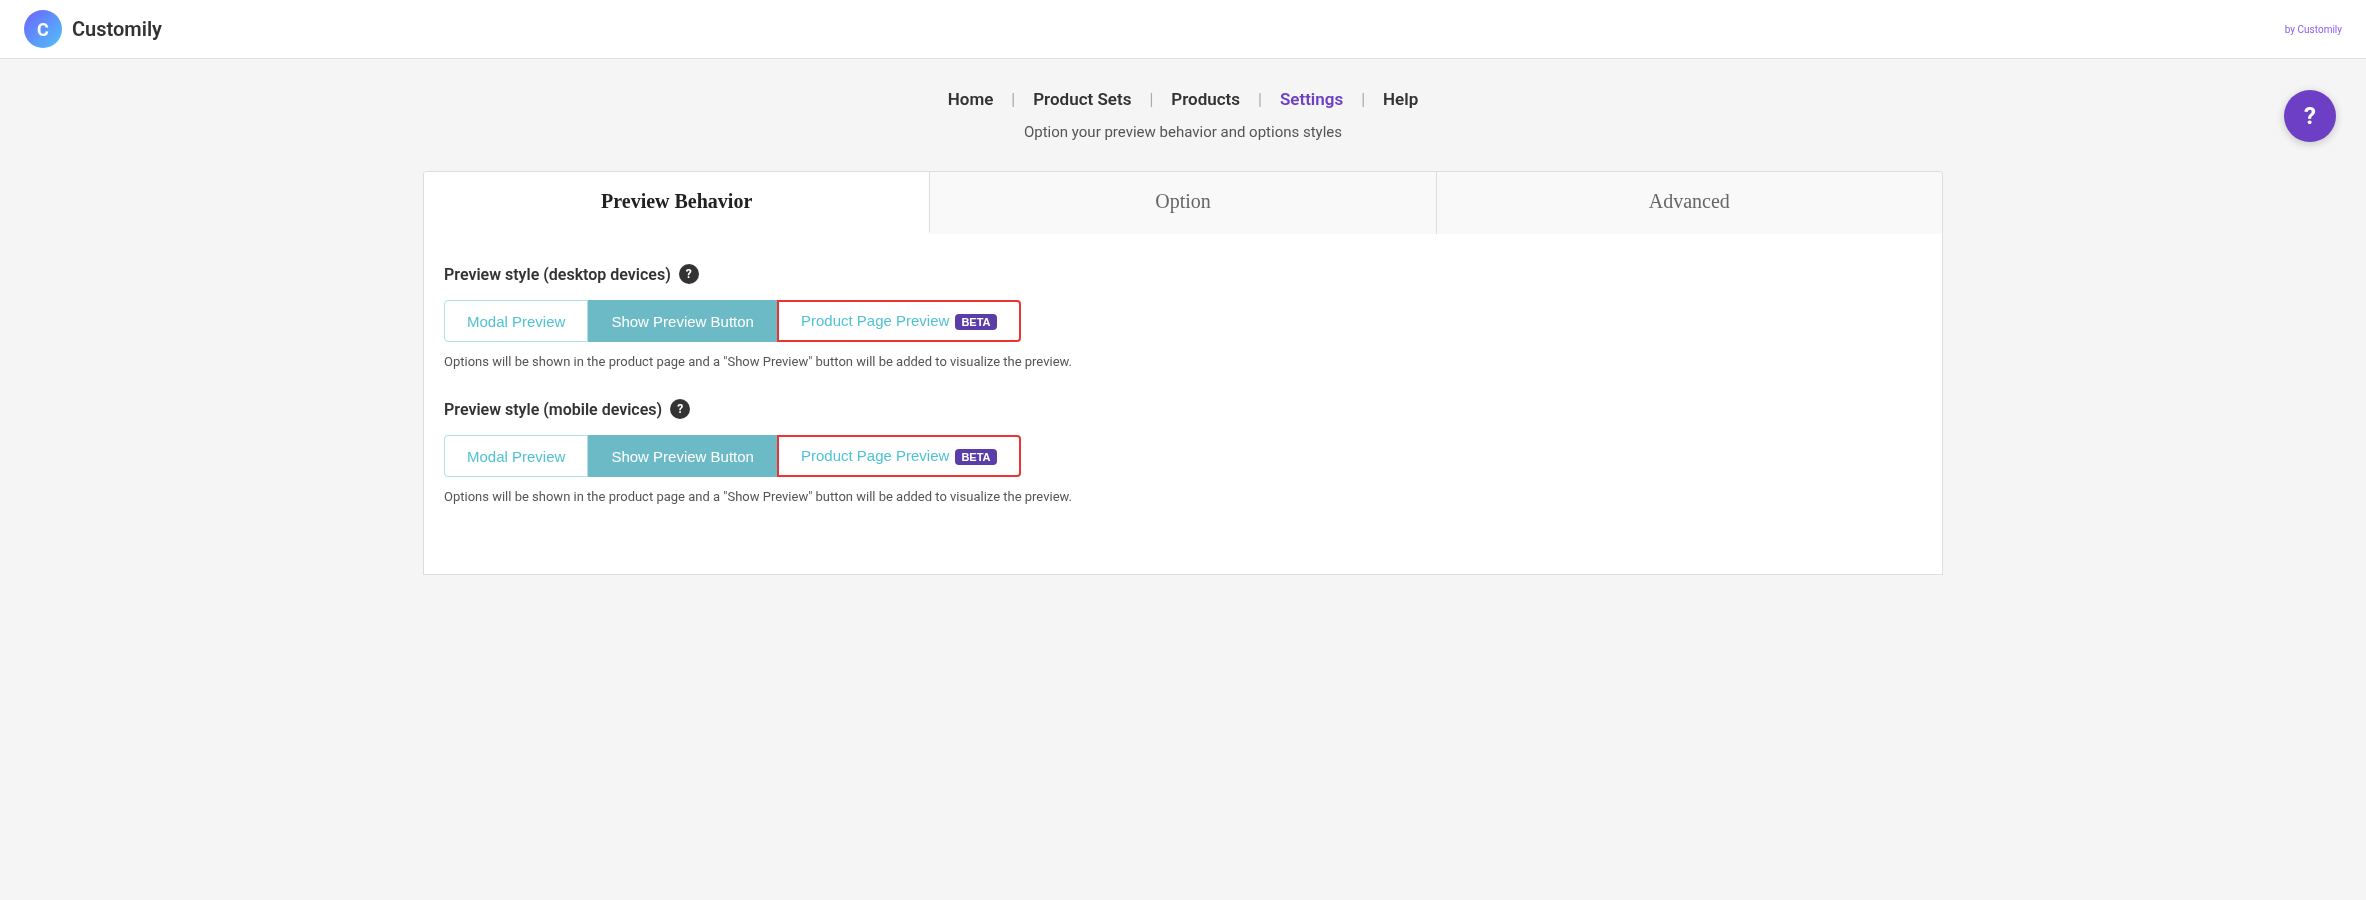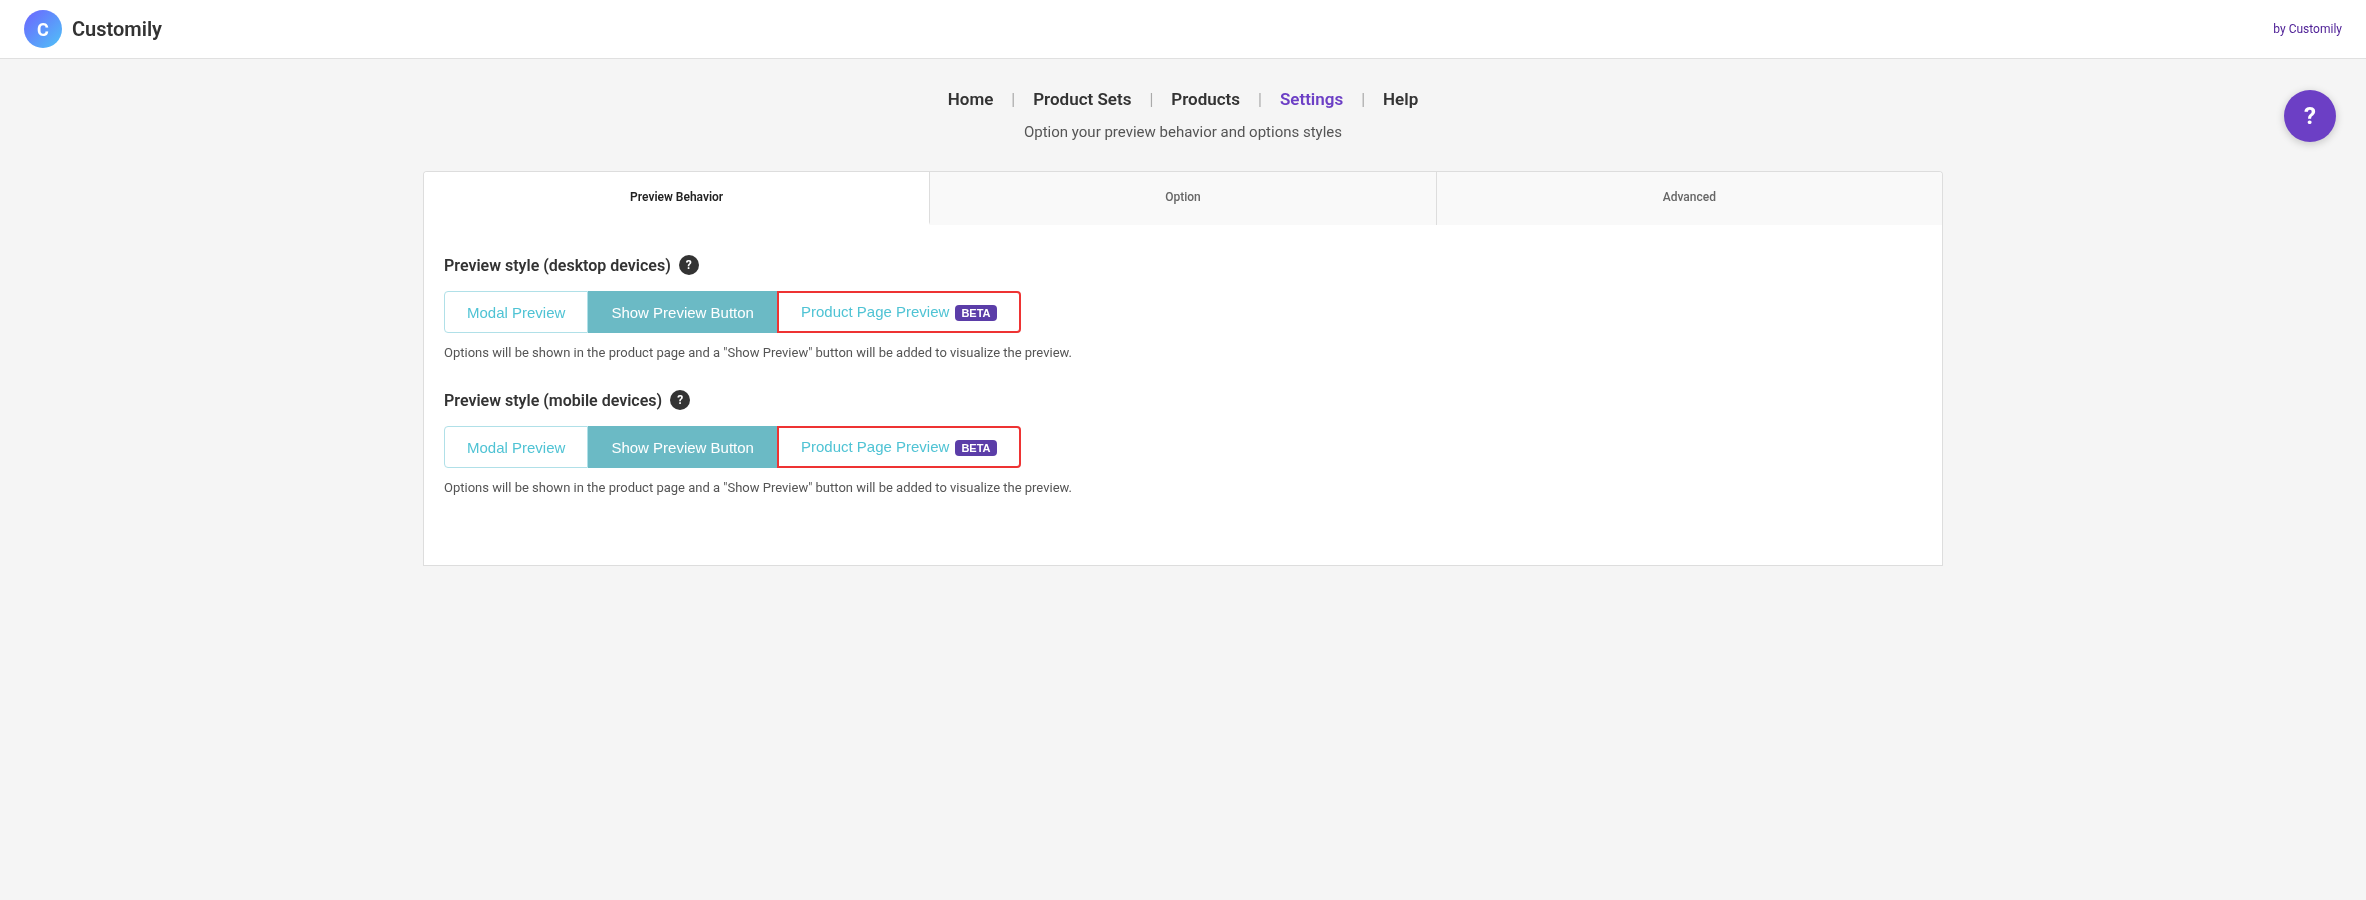--- a/index.html
+++ b/index.html
@@ -35,22 +35,22 @@
       color: white;
       font-weight: bold;
       font-size: 18px;
     }
     .logo-text {
       font-size: 20px;
       font-weight: 600;
       color: #333;
     }
     .by-customily {
-      font-size: 12px;
-      color: #4c1d95;
+      font-size: 10px;
+      color: #8b5cf6;
     }
 
     
     .main-content {
       max-width: 1560px;
       margin: 0 auto;
       padding: 30px 20px;
     }
 
     
@@ -86,26 +86,27 @@
       border: 1px solid #ddd;
       border-bottom: none;
       border-radius: 4px 4px 0 0;
       overflow: hidden;
       margin-bottom: 0;
     }
     .tab {
       flex: 1;
       padding: 18px 20px;
       text-align: center;
-      font-size: 12px;
+      font-size: 20px;
       font-weight: 500;
       color: #555;
       cursor: pointer;
       border-right: 1px solid #ddd;
       background: #fff;
+      font-family: Liberation Serif, serif;
     }
     .tab:last-child { border-right: none; }
     .tab.active {
       background: #fff;
       border-bottom: 3px solid transparent;
       font-weight: 600;
       color: #222;
     }
     .tab:not(.active) {
       background: #f9f9f9;

